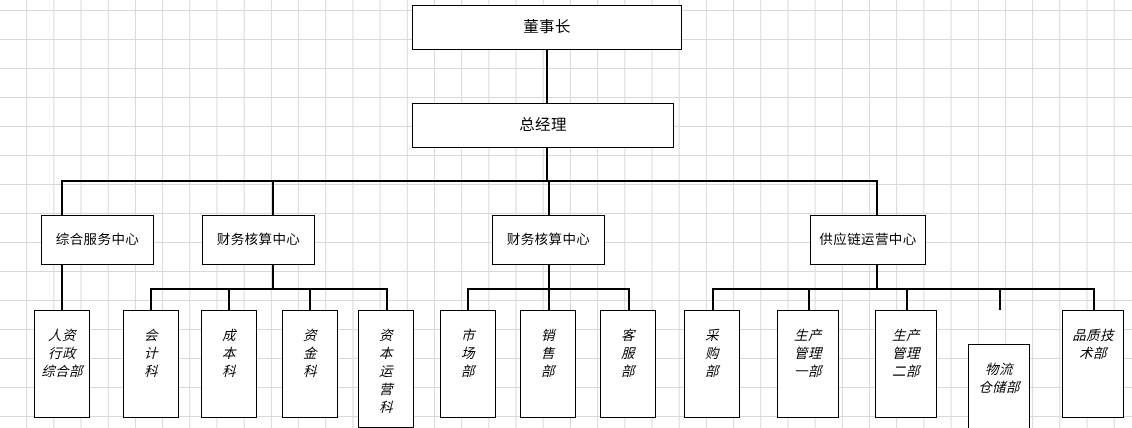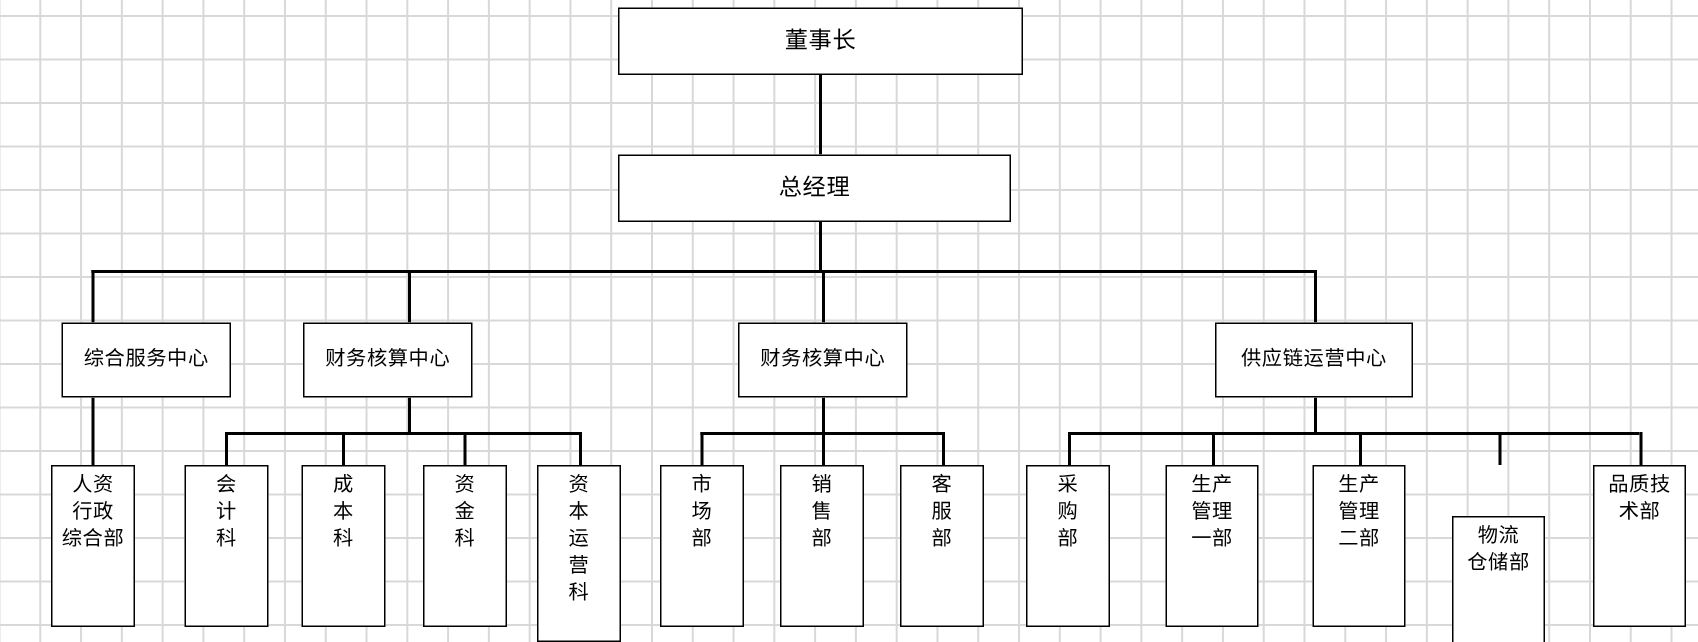--- a/index.html
+++ b/index.html
@@ -39,21 +39,22 @@
     line-height: 1.18;
     white-space: pre-line;
     letter-spacing: 0.4px;
   }
   
   .tier-top .lbl { font-size: 15.5px; }
   .tier-mid .lbl { font-size: 13.5px; }
   
   .leaf {
     align-items: flex-start;
-    padding-top: 3px;
+    padding-top: 15px;
+    font-style: italic;
   }
   .leaf .lbl {
     font-size: 13.5px;
     line-height: 1.34;
   }
   .conn {
     position: absolute;
     background: #000000;
     z-index: 1;
   }
@@ -98,21 +99,21 @@
     </div>
     <div class="node tier-mid" style="left: 5px; top: 215px; width: 113px; height: 50px; margin-left: 36px;">
       <span class="lbl">综合服务中心</span>
     </div>
     <div class="node tier-mid" style="left: 202px; top: 215px; width: 113px; height: 50px;">
       <span class="lbl">财务核算中心</span>
     </div>
     <div class="node tier-mid" style="left: 492px; top: 215px; width: 113px; height: 50px;">
       <span class="lbl">财务核算中心</span>
     </div>
-    <div class="node tier-mid" style="left: 810px; top: 215px; width: 132px; height: 50px;">
+    <div class="node tier-mid" style="left: 810px; top: 215px; width: 116px; height: 50px; font-family: Liberation Serif, serif;">
       <span class="lbl">供应链运营中心</span>
     </div>
     <div class="node leaf" style="left: 34px; top: 310px; width: 56px; height: 108px;">
       <span class="lbl">人资
 行政
 综合部</span>
     </div>
     <div class="node leaf" style="left: 123px; top: 310px; width: 56px; height: 108px;">
       <span class="lbl">会
 计

